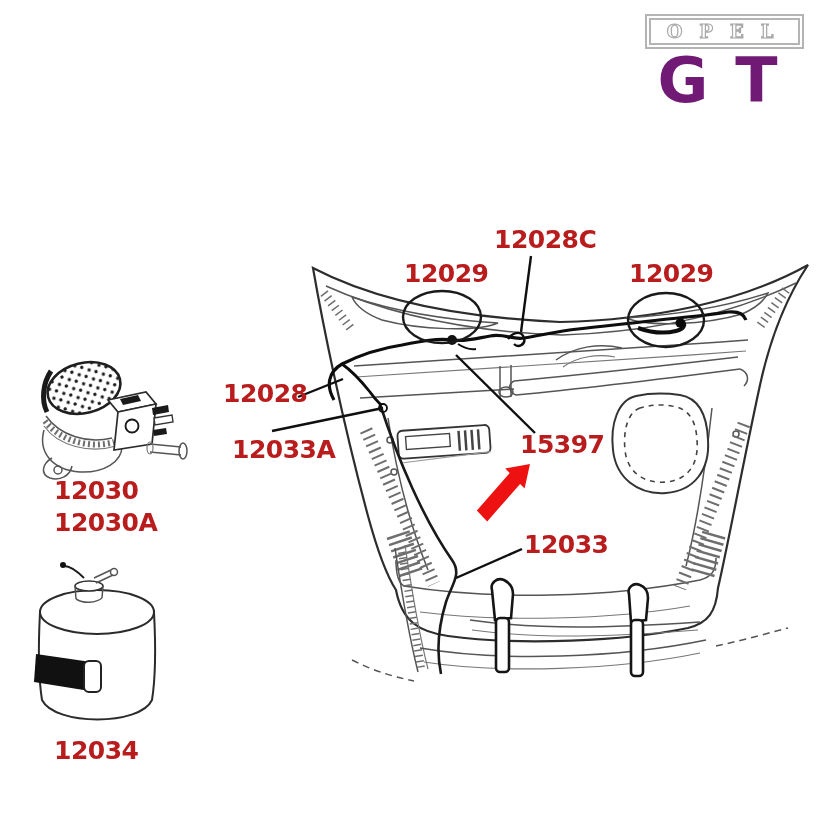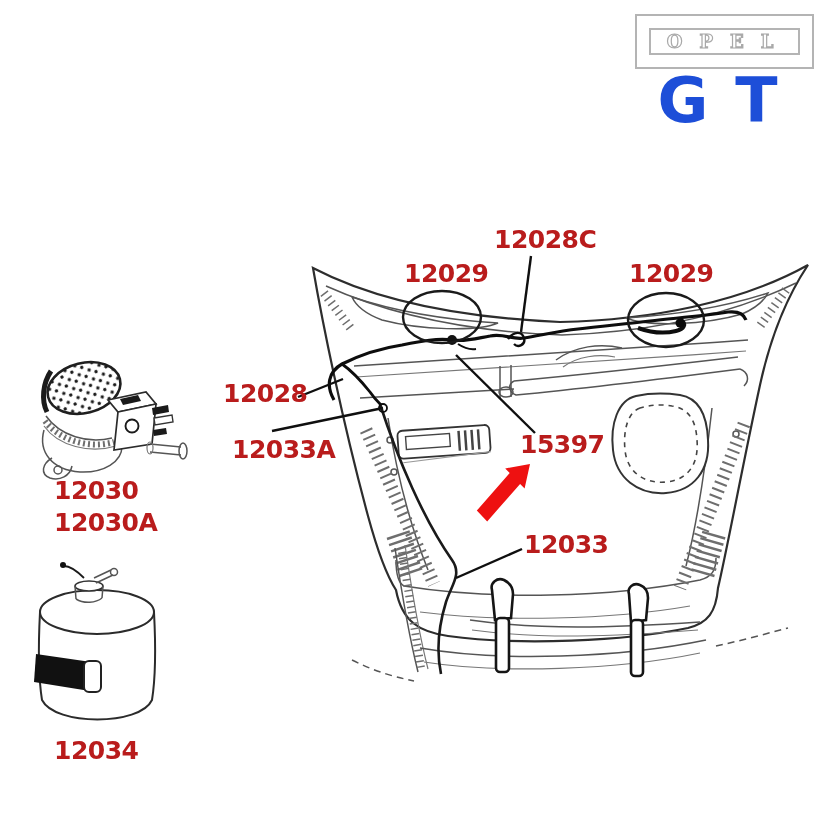--- a/index.html
+++ b/index.html
@@ -4,25 +4,25 @@
 <style>
   html,body{margin:0;padding:0;background:#ffffff;}
   .stage{position:relative;width:840px;height:840px;background:#ffffff;overflow:hidden;
          font-family:"DejaVu Sans",sans-serif;}
   .art{position:absolute;left:0;top:0;}
   
   .callout{position:absolute;font-weight:bold;font-size:25px;line-height:1;
            color:#b91c1c;white-space:nowrap;letter-spacing:-0.5px;}
   
   .logo{position:absolute;top:14px;right:8px;width:215px;text-align:center;}
-  .opel-badge{display:inline-block;border:2px solid #b4b4b4;padding:12px;background:#fff;}
+  .opel-badge{display:inline-block;border:2px solid #b4b4b4;padding:2px;background:#fff;}
   .opel-badge-inner{border:2px solid #b4b4b4;padding:1px 8px 1px 16px;}
   .opel-badge-inner span{font-family:"DejaVu Serif",serif;font-weight:bold;font-size:18px;
            letter-spacing:17px;color:#ffffff;-webkit-text-stroke:1.2px #a9a9a9;}
-  .gt-text{font-size:62px;font-weight:bold;letter-spacing:28px;color:#1d4ed8;
+  .gt-text{font-size:62px;font-weight:bold;letter-spacing:28px;color:#701a75;
            line-height:0.95;margin-top:3px;margin-left:14px;}
   .source-text{font-size:39px;font-style:italic;font-weight:bold;letter-spacing:4px;
            color:#ffffff;-webkit-text-stroke:1.3px #a9a9a9;line-height:1;margin-top:1px;}
   
   .ink{stroke:#1a1a1a;fill:none;}
   .outline{stroke:#2d2d2d;stroke-width:2.2;fill:none;}
   .mid{stroke:#555;stroke-width:1.5;fill:none;}
   .lt{stroke:#777;stroke-width:1.2;fill:none;}
   .hatch{stroke:#6e6e6e;fill:none;}
 </style>

